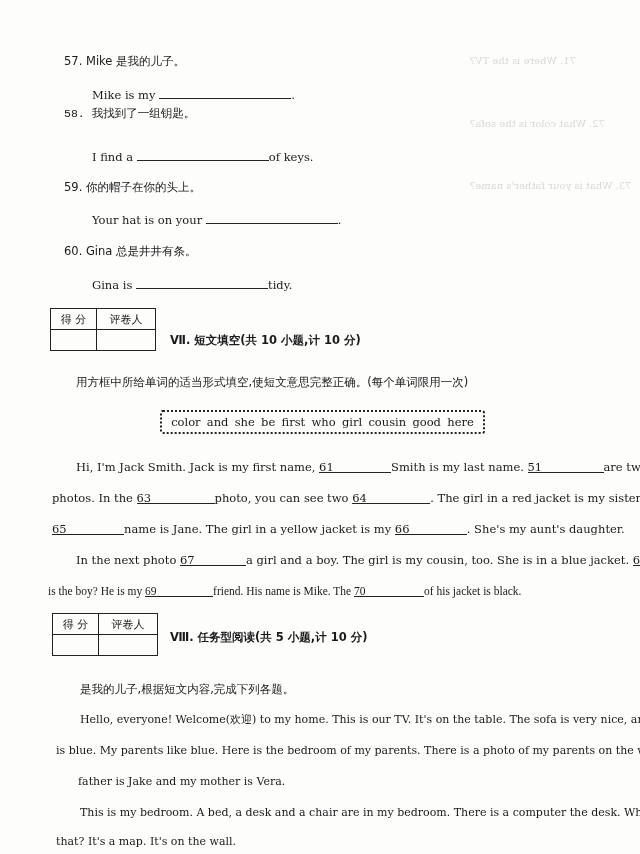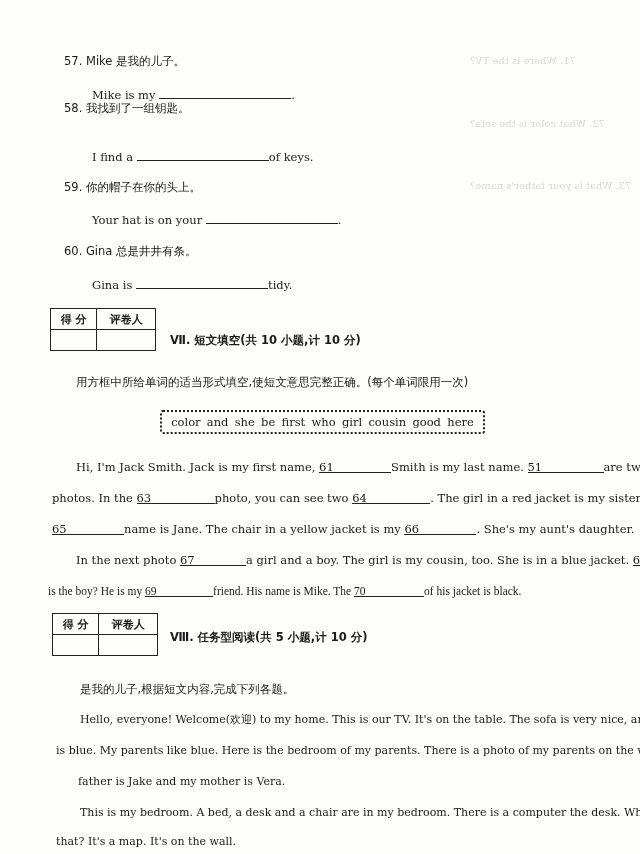--- a/index.html
+++ b/index.html
@@ -5,21 +5,21 @@
   html, body { margin: 0; padding: 0; }
   body {
     width: 640px; height: 854px; background: #fdfdfc; position: relative; overflow: hidden;
     font-family: "DejaVu Serif", "Liberation Serif", serif; color: #1a1a1a;
   }
   .line { position: absolute; font-size: 11.5px; white-space: nowrap; line-height: 16px; }
   .blank { display: inline-block; border-bottom: 1px solid #222; vertical-align: baseline; height: 12px; }
   .blank-num { display: inline-block; border-bottom: 1px solid #222; height: 13px; vertical-align: baseline; }
   .score-table { position: absolute; border-collapse: collapse; font-size: 11px; font-family: "DejaVu Sans", sans-serif; }
   .score-table td { border: 1.5px solid #222; text-align: center; padding: 0; }
-  .score-table tr.head td { height: 20px; font-weight: bold; }
+  .score-table tr.head td { height: 20px; font-weight: normal; }
   .score-table tr.body td { height: 20px; }
   .sec-title { position: absolute; font-size: 11.5px; font-weight: bold; font-family: "DejaVu Sans", sans-serif; white-space: nowrap; }
   .wordbox {
     position: absolute; left: 160px; top: 410px; width: 325px; height: 24px;
     border: 2px dotted #222; border-radius: 3px; display: flex; justify-content: space-around; align-items: center;
     font-size: 11.5px; padding: 0 6px; box-sizing: border-box;
   }
   .zh { font-family: "DejaVu Sans", sans-serif; }
   .ghost { position: absolute; color: #d8d8d8; font-size: 10px; white-space: nowrap; transform: scaleX(-1); }
 </style>
@@ -32,21 +32,21 @@
 
 <div class="line zh" style="left:64px;top:53px;">
   <span>57.</span>
   <span>Mike 是我的儿子。</span>
 </div>
 <div class="line" style="left:92px;top:86px;">
   <span>Mike is my</span>
   <span class="blank" style="width:132px;"></span><span>.</span>
 </div>
 
-<div class="line zh" style="left:64px;top:100px;">
+<div class="line zh" style="left:64px;top:106px;font-family:Liberation Mono, monospace;">
   <span>58.</span>
   <span>我找到了一组钥匙。</span>
 </div>
 <div class="line" style="left:92px;top:148px;">
   <span>I find a</span>
   <span class="blank" style="width:132px;"></span><span>of keys.</span>
 </div>
 
 <div class="line zh" style="left:64px;top:179px;">
   <span>59.</span>
@@ -99,21 +99,21 @@
   <span>Hi, I'm Jack Smith. Jack is my first name,</span>
   <span class="blank-num" style="width:72px;"><span>61</span></span><span>Smith is my last name.</span>
   <span class="blank-num" style="width:76px;"><span>51</span></span><span>are two</span>
 </div>
 <div class="line" style="left:52px;top:490px;">
   <span>photos. In the</span>
   <span class="blank-num" style="width:78px;"><span>63</span></span><span>photo, you can see two</span>
   <span class="blank-num" style="width:78px;"><span>64</span></span><span>. The girl in a red jacket is my sister.</span>
 </div>
 <div class="line" style="left:52px;top:521px;">
-  <span class="blank-num" style="width:72px;"><span>65</span></span><span>name is Jane. The chair in a yellow jacket is my</span>
+  <span class="blank-num" style="width:72px;"><span>65</span></span><span>name is Jane. The girl in a yellow jacket is my</span>
   <span class="blank-num" style="width:72px;"><span>66</span></span><span>. She's my aunt's daughter.</span>
 </div>
 <div class="line" style="left:76px;top:552px;">
   <span>In the next photo</span>
   <span class="blank-num" style="width:66px;"><span>67</span></span><span>a girl and a boy. The girl is my cousin, too. She is in a blue jacket.</span>
   <span class="blank-num" style="width:66px;"><span>68</span></span>
 </div>
 <div class="line" style="left:48px;top:583px;font-family:Liberation Serif, serif;">
   <span>is the boy?  He is my</span>
   <span class="blank-num" style="width:68px;"><span>69</span></span><span>friend. His name is Mike. The</span>

